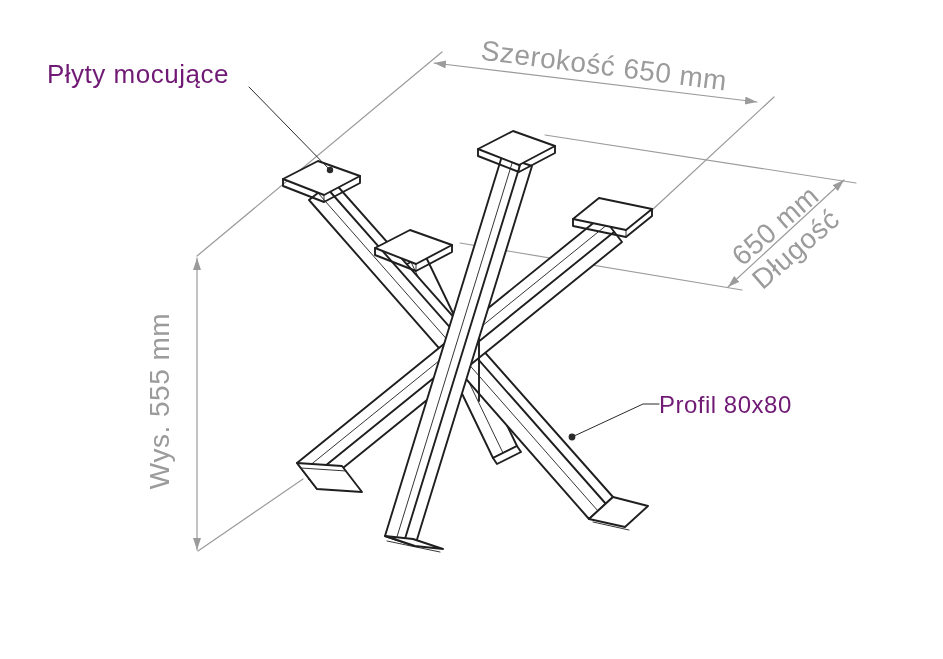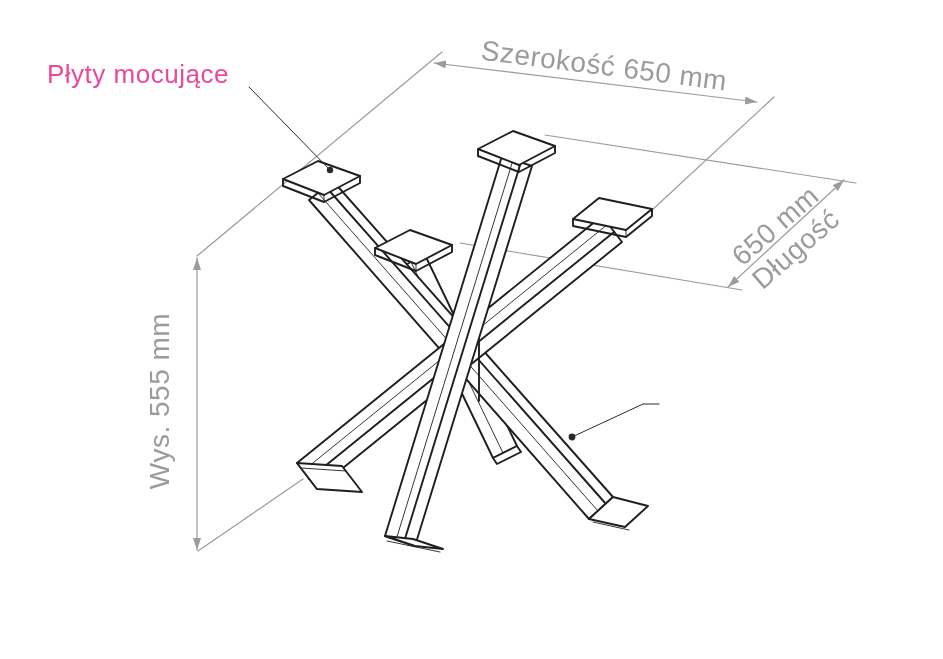--- a/index.html
+++ b/index.html
@@ -2,21 +2,21 @@
 <html><head>
 <meta charset="utf-8">
 <style>
   html,body{margin:0;padding:0;background:#ffffff;}
   .stage{
     position:relative;width:943px;height:659px;background:#ffffff;overflow:hidden;
     font-family:"Liberation Sans",sans-serif;
   }
   .stage svg{position:absolute;left:0;top:0;}
   .lbl{
-    position:absolute;white-space:nowrap;color:#ec4899;
+    position:absolute;white-space:nowrap;color:#701a75;
     font-family:"Liberation Sans",sans-serif;letter-spacing:0.5px;
   }
   .lbl.dim{color:#9b9b9b;}
   #lbl-plates{left:47px;top:59px;font-size:26px;}
   #lbl-profile{left:659px;top:391px;font-size:24px;}
   #dim-width{
     left:604px;top:66px;font-size:28px;
     transform:translate(-50%,-50%) rotate(7.2deg);
   }
   #dim-length{
@@ -132,14 +132,15 @@
   </svg>
 
   <div class="lbl" id="lbl-plates">Płyty mocujące</div>
 
   <div class="lbl dim" id="dim-width">Szerokość 650 mm</div>
 
   <div class="lbl dim" id="dim-length"><span>650 mm</span><br><span>Długość</span></div>
 
   <div class="lbl dim" id="dim-height">Wys. 555 mm</div>
 
+  <div class="lbl" id="lbl-profile">Profil 80x80</div>
 
 </div>
 
 </body></html>

